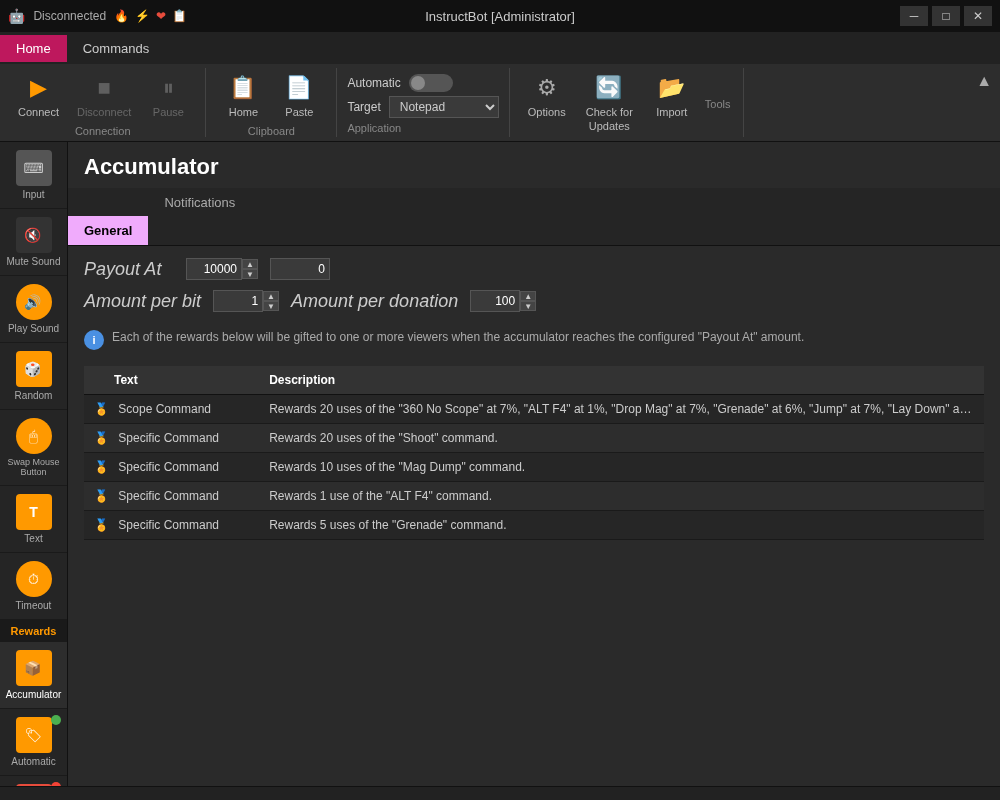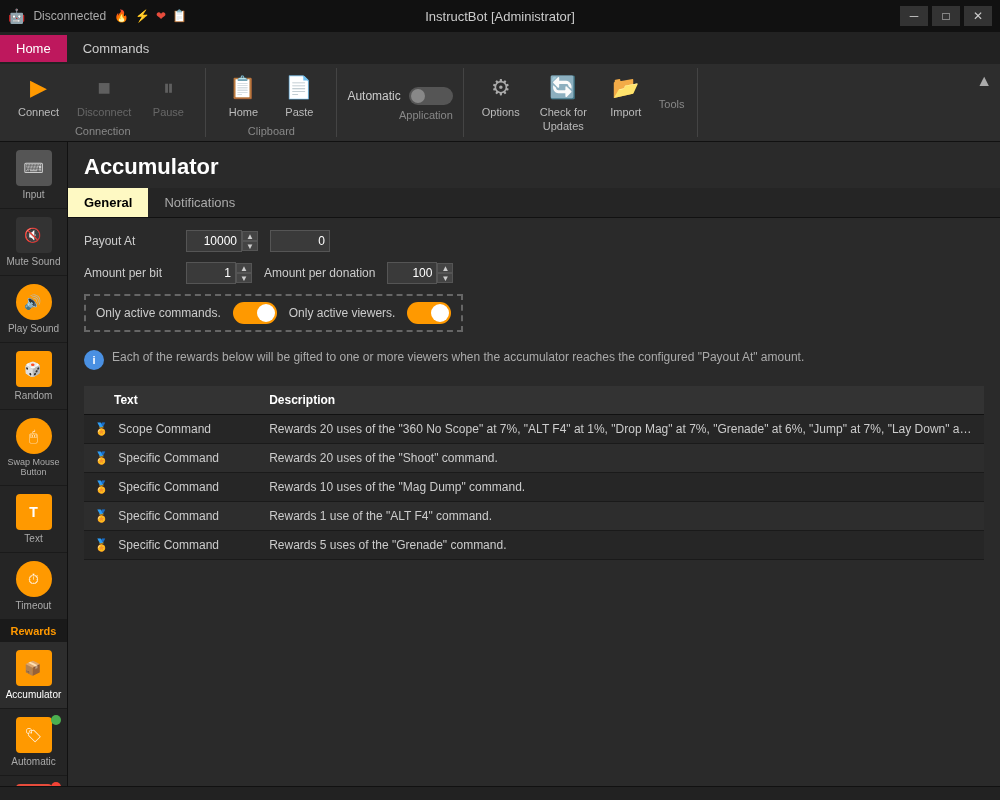--- a/index.html
+++ b/index.html
@@ -21,21 +21,21 @@
     
     .ribbon { background: #2d2d2d; border-bottom: 1px solid #111; display: flex; align-items: stretch; padding: 4px 0; }
     .ribbon-group { display: flex; flex-direction: column; align-items: center; padding: 0 12px; border-right: 1px solid #444; }
     .ribbon-group:last-child { border-right: none; }
     .ribbon-buttons { display: flex; gap: 6px; align-items: flex-start; flex: 1; }
     .ribbon-btn { display: flex; flex-direction: column; align-items: center; gap: 2px; cursor: pointer; padding: 4px 6px; border-radius: 3px; min-width: 50px; }
     .ribbon-btn .icon { width: 32px; height: 32px; display: flex; align-items: center; justify-content: center; font-size: 22px; }
     .ribbon-btn .label { font-size: 11px; color: #bbb; text-align: center; line-height: 1.2; }
     .ribbon-btn.disabled .icon { opacity: 0.4; }
     .ribbon-btn.disabled .label { opacity: 0.4; }
-    .ribbon-group-label { font-size: 11px; color: #888; text-align: right; padding-top: 2px; }
+    .ribbon-group-label { font-size: 11px; color: #888; text-align: left; padding-top: 2px; }
 
     
     .ribbon-app-section { display: flex; flex-direction: column; justify-content: center; padding: 0 10px; border-right: 1px solid #444; }
     .ribbon-row { display: flex; align-items: center; gap: 8px; margin: 2px 0; }
     .auto-label { color: #ccc; font-size: 12px; }
     .toggle-switch { width: 44px; height: 18px; background: #555; border-radius: 9px; position: relative; cursor: pointer; }
     .toggle-knob { width: 14px; height: 14px; background: #888; border-radius: 50%; position: absolute; top: 2px; left: 2px; }
     .target-select { background: #3a3a3a; border: 1px solid #555; color: #ccc; padding: 2px 6px; font-size: 12px; height: 22px; width: 110px; cursor: pointer; }
 
     
@@ -66,26 +66,26 @@
     .content-header { background: #2a2a2a; padding: 12px 16px 8px; }
     .content-title { font-size: 22px; font-weight: bold; color: #fff; }
     .enabled-row { display: flex; align-items: center; gap: 10px; padding: 6px 16px; }
     .enabled-label { color: #ccc; font-size: 13px; }
     .toggle-on { width: 44px; height: 22px; background: #f90; border-radius: 11px; position: relative; cursor: pointer; }
     .toggle-on .knob { width: 18px; height: 18px; background: #fff; border-radius: 50%; position: absolute; right: 2px; top: 2px; }
 
     
     .tabs { display: flex; border-bottom: 1px solid #111; background: #252525; }
     .tab { padding: 7px 16px; cursor: pointer; font-size: 13px; color: #aaa; }
-    .tab.active { background: #fef9c3; color: #000; font-weight: bold; }
+    .tab.active { background: #f0abfc; color: #000; font-weight: bold; margin-top: 28px; }
 
     
     .general-content { padding: 12px 16px; flex: 1; overflow-y: auto; }
     .form-row { display: flex; align-items: center; gap: 12px; margin-bottom: 10px; }
-    .form-label { color: #ccc; font-size: 12px; min-width: 90px; }
+    .form-label { color: #ccc; font-size: 18px; min-width: 90px; font-style: italic; }
     .number-input { width: 70px; height: 22px; background: #3a3a3a; border: 1px solid #555; color: #fff; padding: 0 4px; font-size: 12px; text-align: right; }
     .number-input-sm { width: 50px; }
     .spinner-wrap { display: flex; align-items: center; position: relative; }
     .spinner-arrows { display: flex; flex-direction: column; }
     .spin-btn { width: 16px; height: 10px; background: #444; border: none; color: #ccc; cursor: pointer; font-size: 8px; display: flex; align-items: center; justify-content: center; border: 1px solid #555; }
 
     .dashed-box { border: 2px dashed #666; padding: 6px 10px; display: inline-flex; align-items: center; gap: 12px; }
     .toggle-active { width: 44px; height: 22px; background: #f90; border-radius: 11px; position: relative; cursor: pointer; }
     .toggle-active .knob { width: 18px; height: 18px; background: #fff; border-radius: 50%; position: absolute; right: 2px; top: 2px; }
 
@@ -176,20 +176,26 @@
     </div>
     <span class="ribbon-group-label">Clipboard</span>
   </div>
 
   <div class="ribbon-app-section">
     <div class="ribbon-row">
       <span class="auto-label">Automatic</span>
       <div class="toggle-switch off">
         <div class="toggle-knob"></div>
       </div>
+    </div>
+    <div class="ribbon-row">
+      <span class="auto-label">Target</span>
+      <select class="target-select">
+        <option>Notepad</option>
+      </select>
     </div>
     <span class="ribbon-group-label">Application</span>
   </div>
 
   <div class="ribbon-group tools-group">
     <div class="ribbon-buttons tools-inner">
       <div class="ribbon-btn">
         <div class="icon icon-gear">⚙</div>
         <span class="label">Options</span>
       </div>
@@ -295,32 +301,20 @@
         <span class="form-label">Amount per donation</span>
         <div class="spinner-wrap">
           <input class="number-input number-input-sm" type="text" value="100" style="">
           <div class="spinner-arrows">
             <button class="spin-btn">▲</button>
             <button class="spin-btn">▼</button>
           </div>
         </div>
       </div>
 
-      <div class="form-row">
-        <div class="dashed-box">
-          <span>Only active commands.</span>
-          <div class="toggle-active">
-            <div class="knob"></div>
-          </div>
-          <span>Only active viewers.</span>
-          <div class="toggle-active">
-            <div class="knob"></div>
-          </div>
-        </div>
-      </div>
 
       <div class="info-box">
         <div class="info-icon">i</div>
         <span>Each of the rewards below will be gifted to one or more viewers when the accumulator reaches the configured "Payout At" amount.</span>
       </div>
 
       <table class="rewards-table">
         <thead>
           <tr>
             <th style="padding-left:30px;">Text</th>

